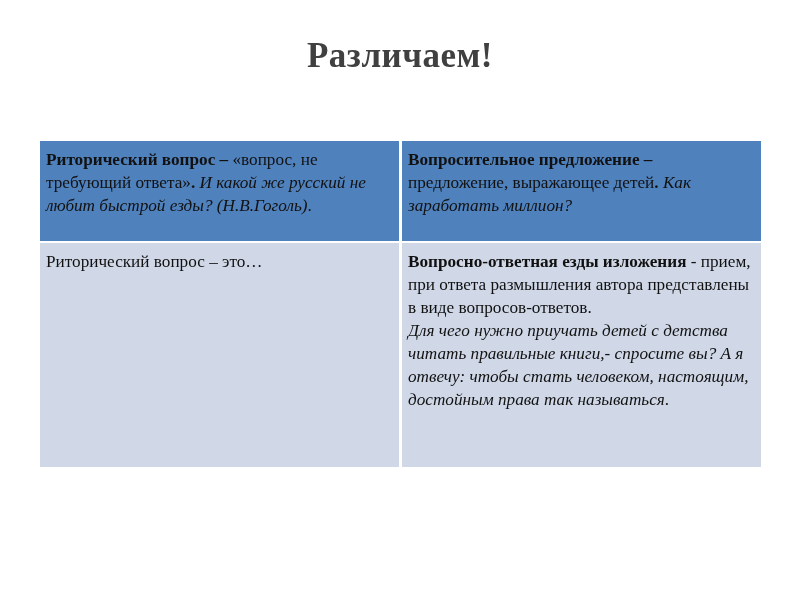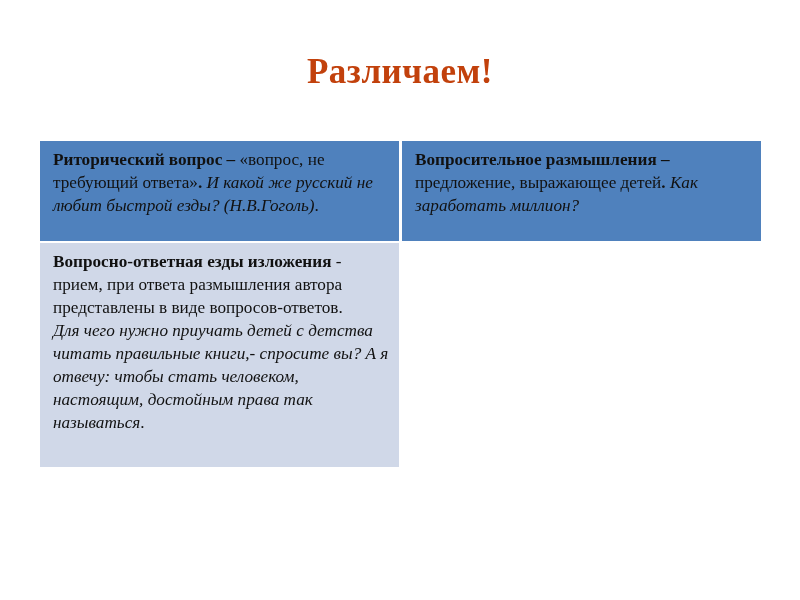--- a/index.html
+++ b/index.html
@@ -1,45 +1,48 @@
 <!DOCTYPE html>
 <html><head>
 <meta charset="utf-8">
 <style>
   html, body { margin: 0; padding: 0; }
   body {
     width: 800px; height: 600px; background: #ffffff; position: relative; overflow: hidden;
     font-family: "Liberation Serif", "DejaVu Serif", serif;
   }
   .slide-title {
-    position: absolute; left: 0; top: 52px; width: 800px; text-align: center;
-    color: #c2410c; font-weight: bold; font-size: 35px; letter-spacing: 0.5px;
+    position: absolute; left: 0; top: 36px; width: 800px; text-align: center;
+    color: #404040; font-weight: bold; font-size: 35px; letter-spacing: 0.5px;
   }
   .table {
     position: absolute; left: 40px; top: 141px; width: 721px;
     display: grid; grid-template-columns: 359px 359px; column-gap: 3px; row-gap: 2px;
   }
   .cell {
-    box-sizing: border-box; padding: 7px 6px 6px 13px;
+    box-sizing: border-box; padding: 7px 6px 6px 6px;
     font-size: 17.2px; line-height: 23px; color: #111;
   }
   .head { background: #4f81bd; height: 100px; }
   .body { background: #d0d8e8; height: 224px; }
   .b { font-weight: bold; }
   .i { font-style: italic; }
 </style>
 </head>
 <body>
 
 <div class="slide-title">Различаем!</div>
 
 <div class="table">
   <div class="cell head">
     <span class="b">Риторический вопрос</span><span class="b"> – </span><span>«вопрос, не требующий ответа»</span><span class="b">. </span><span class="i">И какой же русский не любит быстрой езды? (Н.В.Гоголь)</span><span>.</span>
   </div>
   <div class="cell head">
-    <span class="b">Вопросительное размышления –</span><span> предложение, выражающее детей</span><span class="b">. </span><span class="i">Как заработать миллион?</span>
+    <span class="b">Вопросительное предложение –</span><span> предложение, выражающее детей</span><span class="b">. </span><span class="i">Как заработать миллион?</span>
+  </div>
+  <div class="cell body">
+    <span>Риторический вопрос – это…</span>
   </div>
   <div class="cell body">
     <span class="b">Вопросно-ответная езды изложения</span><span> -  прием, при ответа размышления автора представлены в виде вопросов-ответов.</span><br>
     <span class="i">Для чего нужно приучать детей с детства читать правильные книги,- спросите вы? А я отвечу: чтобы стать человеком, настоящим, достойным права так называться</span><span>.</span>
   </div>
 </div>
 
 </body></html>

